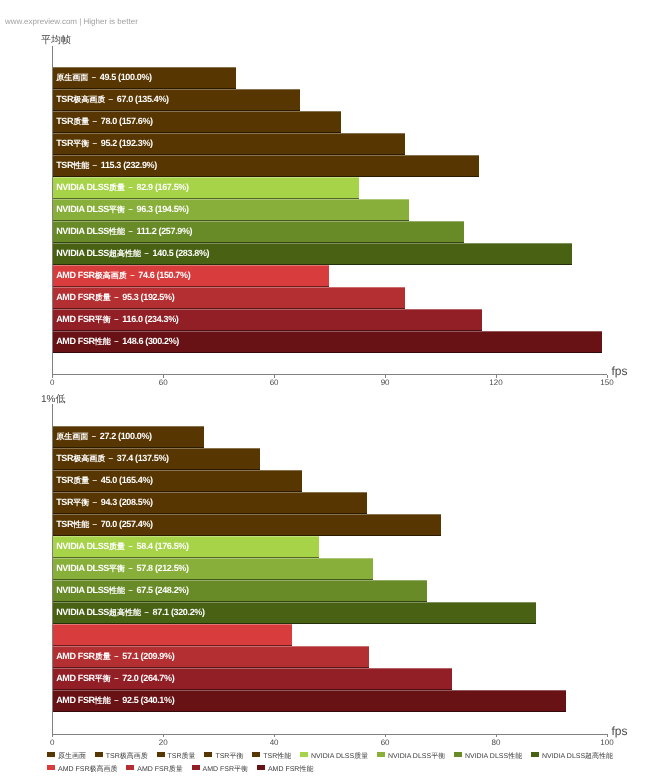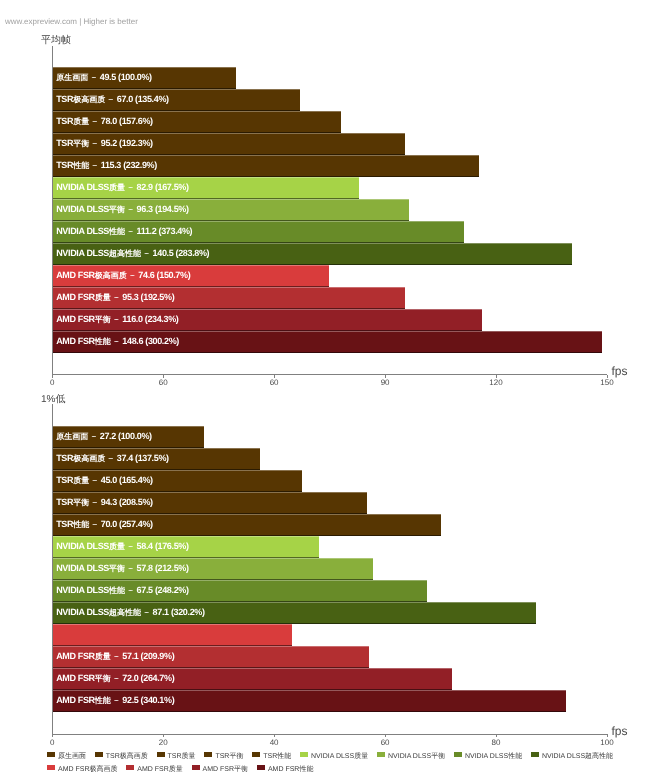--- a/index.html
+++ b/index.html
@@ -46,21 +46,21 @@
         <div class="barlabel" style="left: 56.2px; top: 111px;"><span class="nm">TSR<i>质量</i></span><span class="sep">--</span><span class="val">78.0 (157.6%)</span></div>
         <div class="bar" style="left: 52.7px; top: 133px; width: 352.113px; background: rgb(87, 54, 2);"></div>
         <div class="barlabel" style="left: 56.2px; top: 133px;"><span class="nm">TSR<i>平衡</i></span><span class="sep">--</span><span class="val">95.2 (192.3%)</span></div>
         <div class="bar" style="left: 52.7px; top: 155px; width: 426.456px; background: rgb(87, 54, 2);"></div>
         <div class="barlabel" style="left: 56.2px; top: 155px;"><span class="nm">TSR<i>性能</i></span><span class="sep">--</span><span class="val">115.3 (232.9%)</span></div>
         <div class="bar" style="left: 52.7px; top: 177px; width: 306.619px; background: rgb(166, 211, 71);"></div>
         <div class="barlabel" style="left: 56.2px; top: 177px;"><span class="nm">NVIDIA DLSS<i>质量</i></span><span class="sep">--</span><span class="val">82.9 (167.5%)</span></div>
         <div class="bar" style="left: 52.7px; top: 199px; width: 356.182px; background: rgb(137, 175, 59);"></div>
         <div class="barlabel" style="left: 56.2px; top: 199px;"><span class="nm">NVIDIA DLSS<i>平衡</i></span><span class="sep">--</span><span class="val">96.3 (194.5%)</span></div>
         <div class="bar" style="left: 52.7px; top: 221px; width: 411.292px; background: rgb(104, 139, 40);"></div>
-        <div class="barlabel" style="left: 56.2px; top: 221px;"><span class="nm">NVIDIA DLSS<i>性能</i></span><span class="sep">--</span><span class="val">111.2 (373.4%)</span></div>
+        <div class="barlabel" style="left: 56.2px; top: 221px;"><span class="nm">NVIDIA DLSS<i>性能</i></span><span class="sep">--</span><span class="val">111.2 (257.9%)</span></div>
         <div class="bar" style="left: 52.7px; top: 243px; width: 519.663px; background: rgb(72, 97, 19);"></div>
         <div class="barlabel" style="left: 56.2px; top: 243px;"><span class="nm">NVIDIA DLSS<i>超高性能</i></span><span class="sep">--</span><span class="val">140.5 (283.8%)</span></div>
         <div class="bar" style="left: 52.7px; top: 265px; width: 275.921px; background: rgb(217, 60, 60);"></div>
         <div class="barlabel" style="left: 56.2px; top: 265px;"><span class="nm">AMD FSR<i>极高画质</i></span><span class="sep">--</span><span class="val">74.6 (150.7%)</span></div>
         <div class="bar" style="left: 52.7px; top: 287px; width: 352.483px; background: rgb(179, 47, 49);"></div>
         <div class="barlabel" style="left: 56.2px; top: 287px;"><span class="nm">AMD FSR<i>质量</i></span><span class="sep">--</span><span class="val">95.3 (192.5%)</span></div>
         <div class="bar" style="left: 52.7px; top: 309px; width: 429.045px; background: rgb(146, 31, 38);"></div>
         <div class="barlabel" style="left: 56.2px; top: 309px;"><span class="nm">AMD FSR<i>平衡</i></span><span class="sep">--</span><span class="val">116.0 (234.3%)</span></div>
         <div class="bar" style="left: 52.7px; top: 331px; width: 549.622px; background: rgb(104, 18, 21);"></div>
         <div class="barlabel" style="left: 56.2px; top: 331px;"><span class="nm">AMD FSR<i>性能</i></span><span class="sep">--</span><span class="val">148.6 (300.2%)</span></div>

